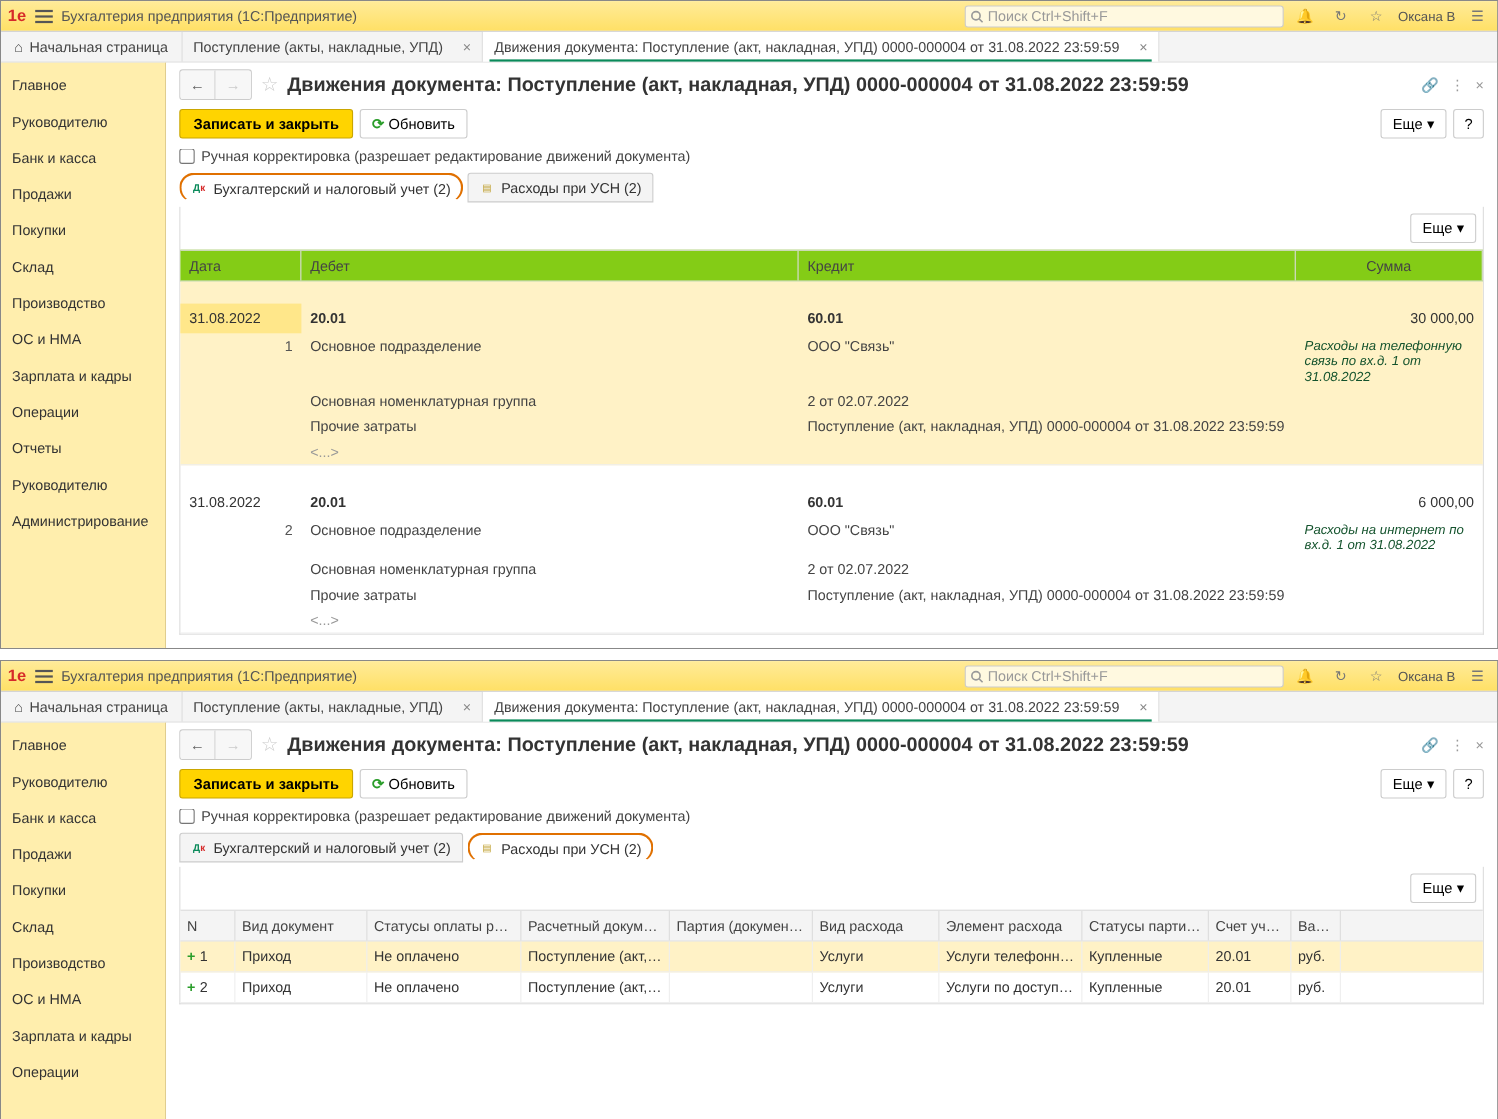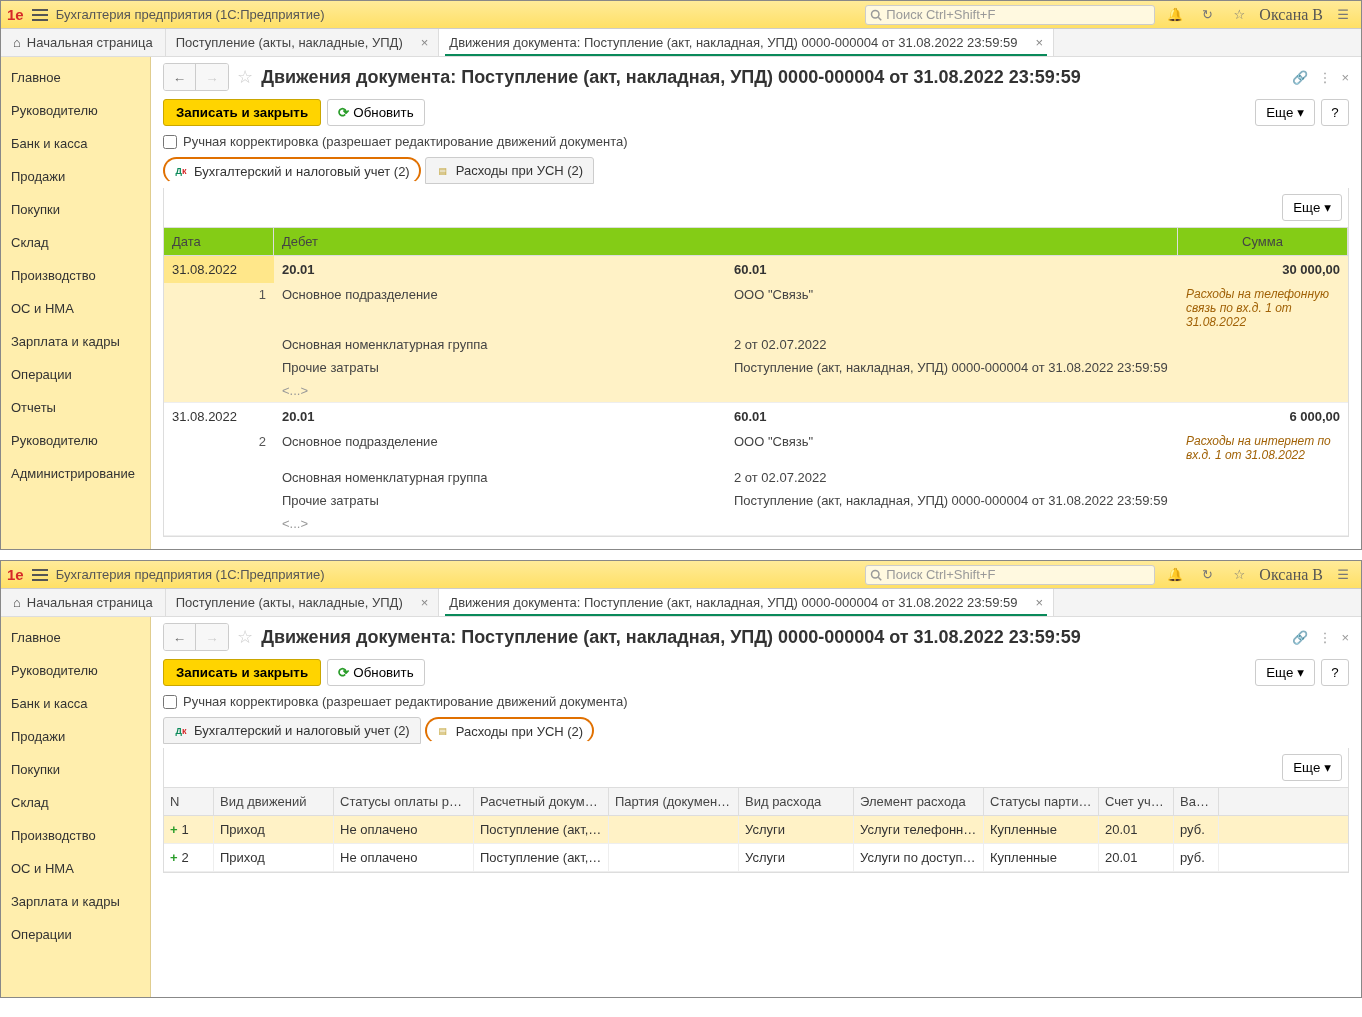--- a/index.html
+++ b/index.html
@@ -7,21 +7,21 @@
 .frame { border: 1px solid #888; margin-bottom: 10px; background: #fff; }
 .titlebar { display: flex; align-items: center; height: 28px; background: linear-gradient(#ffeb99,#ffe066); border-bottom: 1px solid #ccc; padding: 0 6px; gap: 8px; }
 .logo { color: #d62929; font-weight: bold; font-size: 15px; }
 .burger { width: 16px; height: 12px; display: flex; flex-direction: column; justify-content: space-between; cursor: pointer; }
 .burger span { display: block; height: 2px; background: #555; }
 .title-text { color: #555; flex: 0 0 auto; }
 .spacer { flex: 1; }
 .searchbox { display: flex; align-items: center; border: 1px solid #ccc; border-radius: 3px; background: #fff9e0; height: 20px; width: 290px; padding: 0 4px; color: #999; }
 .searchbox svg { flex:0 0 auto; }
 .icon-btn { width: 24px; height: 24px; display: flex; align-items: center; justify-content: center; cursor: pointer; color: #777; }
-.user { color: #555; font-size: 16px; font-family: Liberation Serif, serif; }
+.user { color: #555; font-size: 12px; }
 .tabbar { display: flex; align-items: stretch; height: 28px; background: #f4f4f4; border-bottom: 1px solid #ddd; }
 .home-tab { display: flex; align-items: center; gap: 6px; padding: 0 12px; border-right: 1px solid #ddd; color: #444; }
 .tab { display: flex; align-items: center; gap: 18px; padding: 0 10px; border-right: 1px solid #ddd; color: #444; position: relative; cursor: pointer; }
 .tab.active { background: #fff; }
 .tab .underline { position: absolute; left: 6px; right: 6px; bottom: 0; height: 2px; background: #0a8a5a; }
 .tab-close { color: #888; cursor: pointer; font-size: 13px; }
 .body { display: flex; min-height: 470px; }
 .sidebar { width: 150px; background: #ffeead; border-right: 1px solid #e0cd8f; padding-top: 4px; }
 .side-item { padding: 9px 10px; color: #333; cursor: pointer; }
 .main { flex: 1; padding: 6px 12px 12px 12px; background: #fff; position: relative; }
@@ -52,30 +52,30 @@
 .more-row { display: flex; justify-content: flex-end; padding: 6px; }
 .grid-head { display: flex; background: #84cc16; border-top: 1px solid #ddd; border-bottom: 1px solid #ddd; }
 .grid-head > div { padding: 6px 8px; border-right: 1px solid #ddd; font-weight: normal; color: #444; }
 .col-date { width: 110px; }
 .col-debit { flex: 1; font-weight: bold; }
 .col-credit { flex: 1; font-weight: bold; }
 .col-sum { width: 170px; text-align: center; font-weight: bold; }
 .entry { border-bottom: 1px solid #eee; }
 .entry.sel { background: #fff2c6; }
 .entry-top { display: flex; }
-.entry-top > div { padding: 6px 8px; }
+.entry-top > div { padding: 6px 8px; margin-top: 20px; }
 .entry-top .col-date { background: #ffe78a; }
 .entry:not(.sel) .entry-top .col-date { background: transparent; }
 .entry-top .bold { font-weight: bold; }
-.entry-top .col-sum { text-align: right; font-weight: bold; }
+.entry-top .col-sum { text-align: right; font-weight: normal; }
 .entry-line { display: flex; }
 .entry-line > div { padding: 4px 8px; }
 .col-num { width: 110px; text-align: right; color: #555; }
 .col-txt { flex: 1; color: #444; }
-.col-desc { width: 170px; color: #a16207; font-style: italic; font-size: 12px; }
+.col-desc { width: 170px; color: #14532d; font-style: italic; font-size: 12px; }
 .empty-note .col-txt { color: #999; }
 
 
 .grid2-head { display: flex; background: #f4f4f4; border-top: 1px solid #ddd; border-bottom: 1px solid #ddd; }
 .grid2-head > div, .grid2-row > div { padding: 6px 6px; border-right: 1px solid #eee; white-space: nowrap; overflow: hidden; text-overflow: ellipsis; }
 .grid2-head > div { border-right: 1px solid #ddd; color: #444; }
 .c-n { width: 50px; }
 .c-kind { width: 120px; }
 .c-stat { width: 140px; }
 .c-doc { width: 135px; }
@@ -197,20 +197,21 @@
       <div class="table-wrap">
         <div class="more-row">
             <button class="btn-white">
               <span>Еще</span> 
               <span>▾</span>
             </button>
           </div>
         <div class="grid-head">
           <div class="col-date">Дата</div>
           <div class="col-debit">Дебет</div>
+          <div class="col-credit">Кредит</div>
           <div class="col-sum">Сумма</div>
         </div>
 
         <div class="entry sel">
           <div class="entry-top">
             <div class="col-date">31.08.2022</div>
             <div class="col-debit bold">20.01</div>
             <div class="col-credit bold">60.01</div>
             <div class="col-sum">30 000,00</div>
           </div>
@@ -377,21 +378,21 @@
 
       <div class="table-wrap">
         <div class="more-row">
             <button class="btn-white">
               <span>Еще</span> 
               <span>▾</span>
             </button>
           </div>
         <div class="grid2-head">
           <div class="c-n">N</div>
-          <div class="c-kind">Вид движений</div>
+          <div class="c-kind">Вид документ</div>
           <div class="c-stat">Статусы оплаты рас...</div>
           <div class="c-doc">Расчетный документ</div>
           <div class="c-party">Партия (документ ...</div>
           <div class="c-vras">Вид расхода</div>
           <div class="c-elras">Элемент расхода</div>
           <div class="c-stp">Статусы партий ...</div>
           <div class="c-acc">Счет учета</div>
           <div class="c-cur">Вал...</div>
         </div>
         <div class="grid2-row sel">

